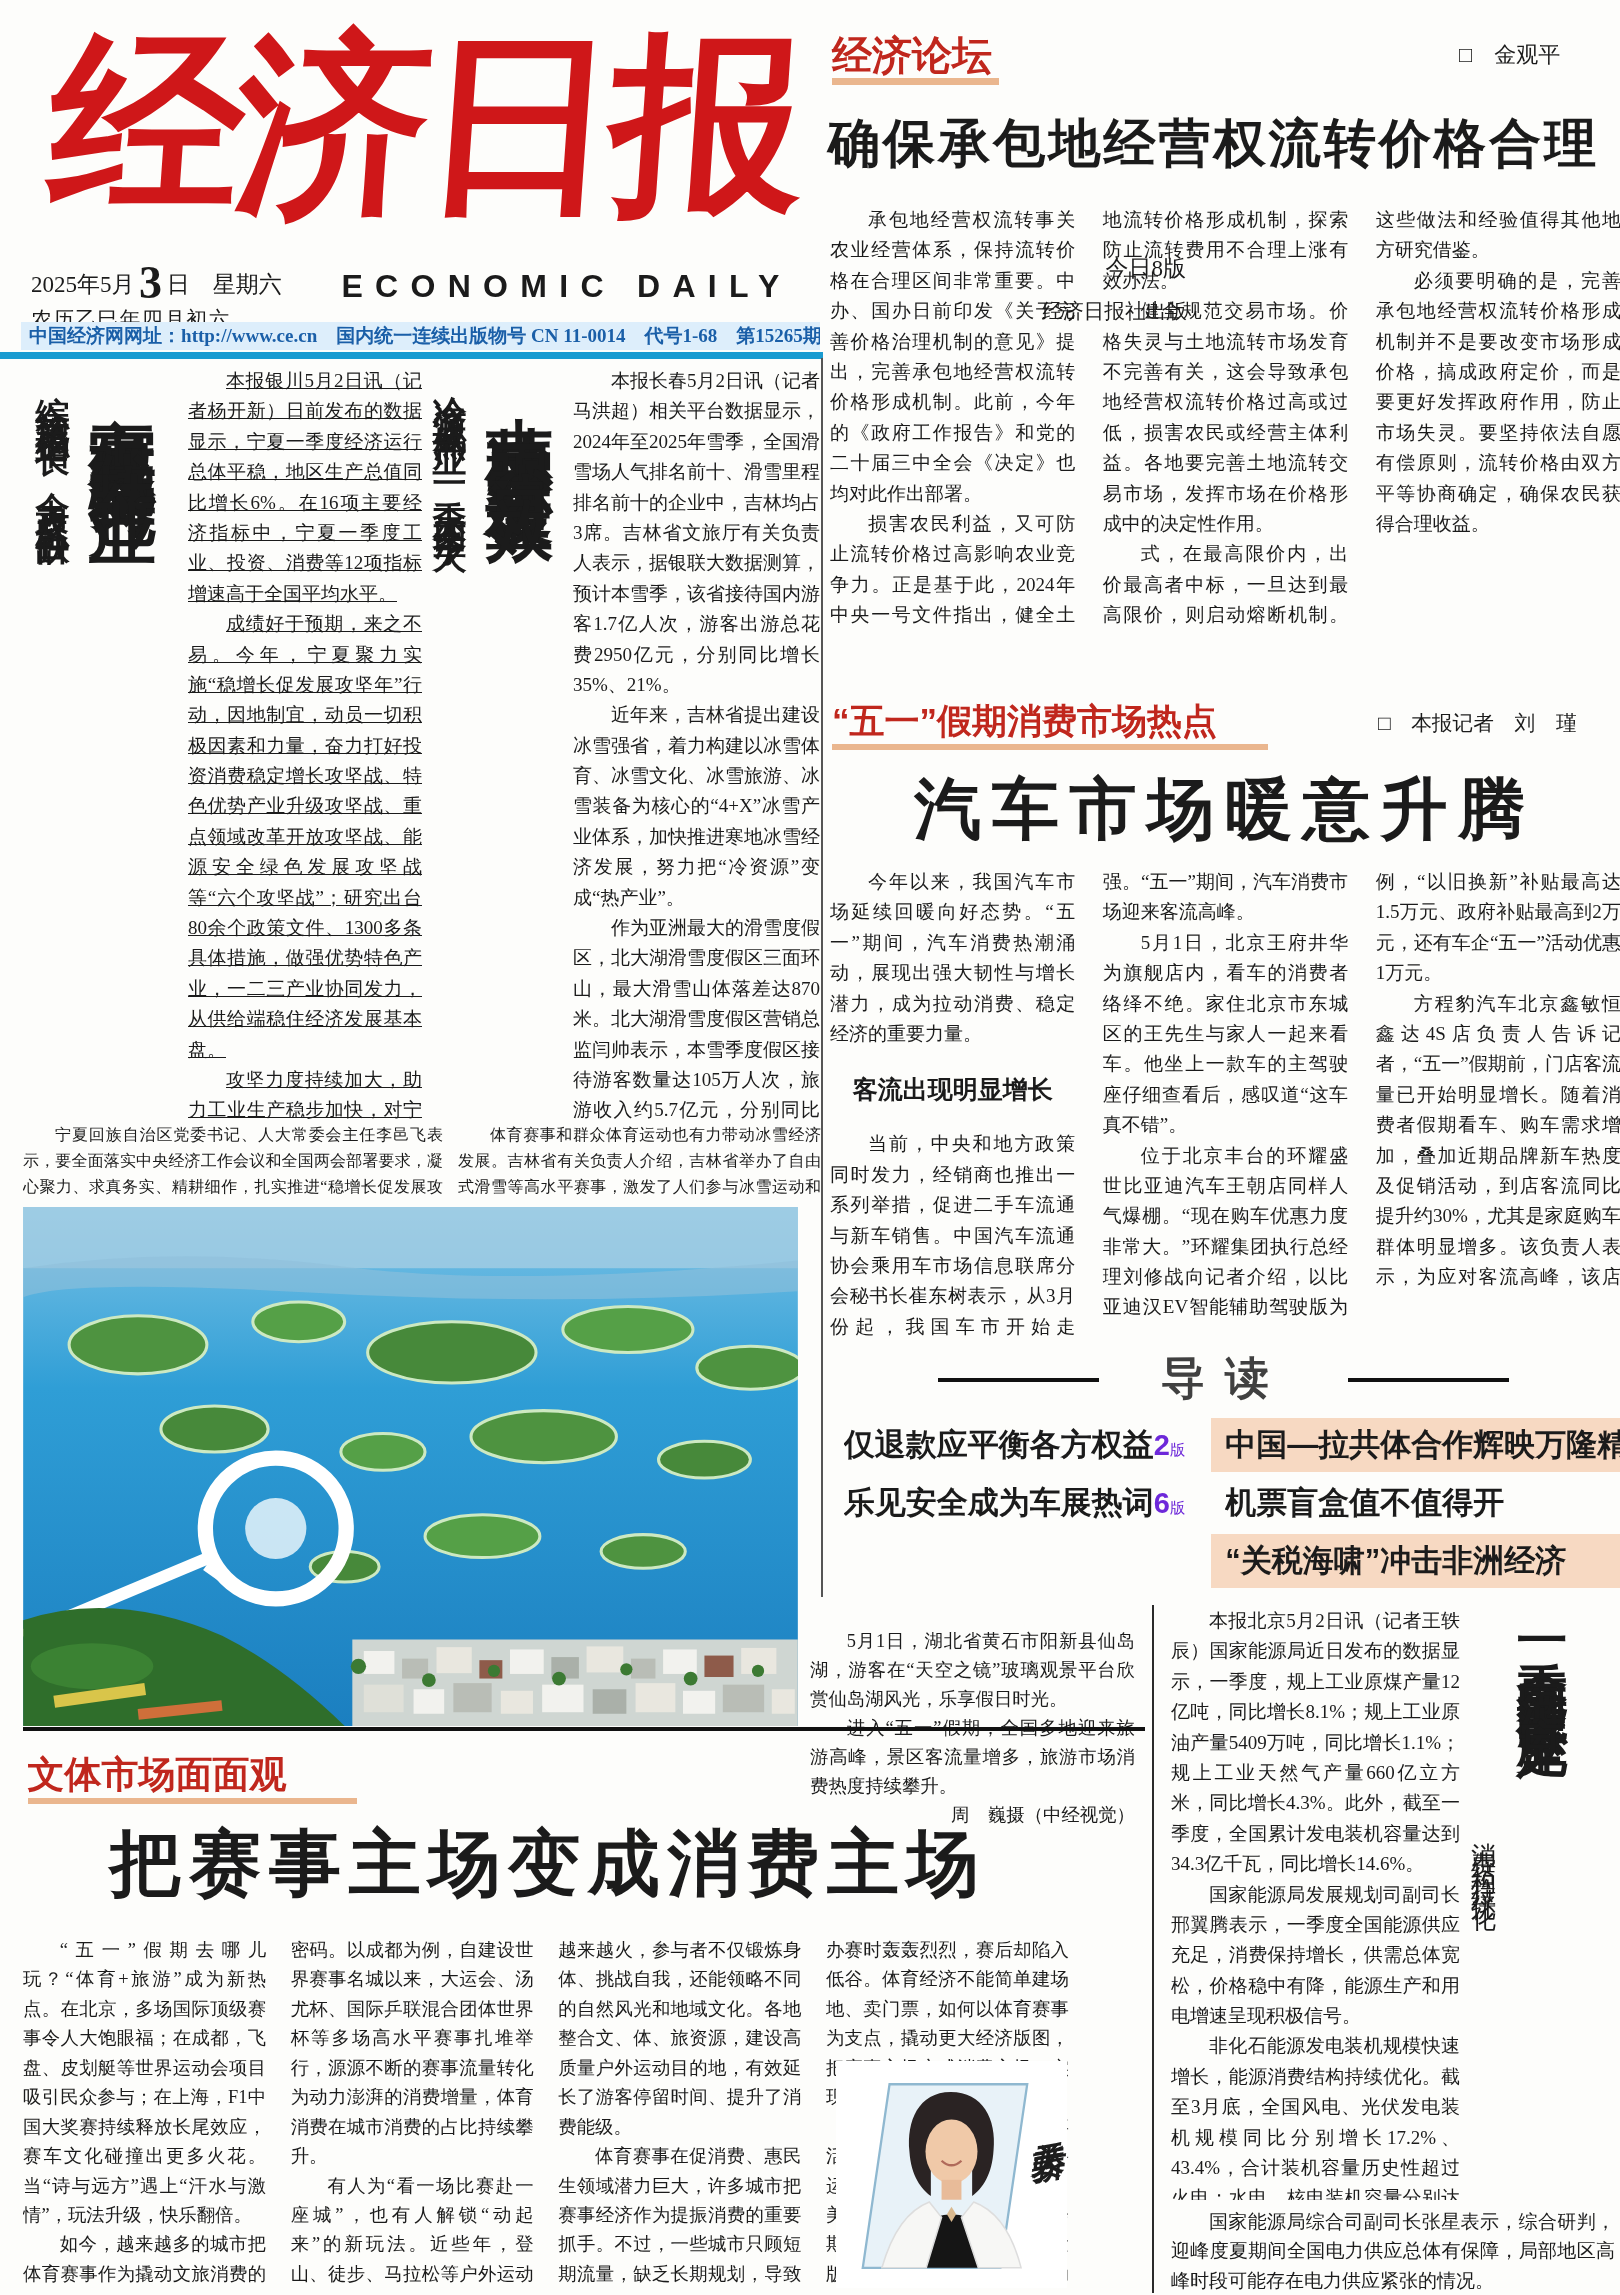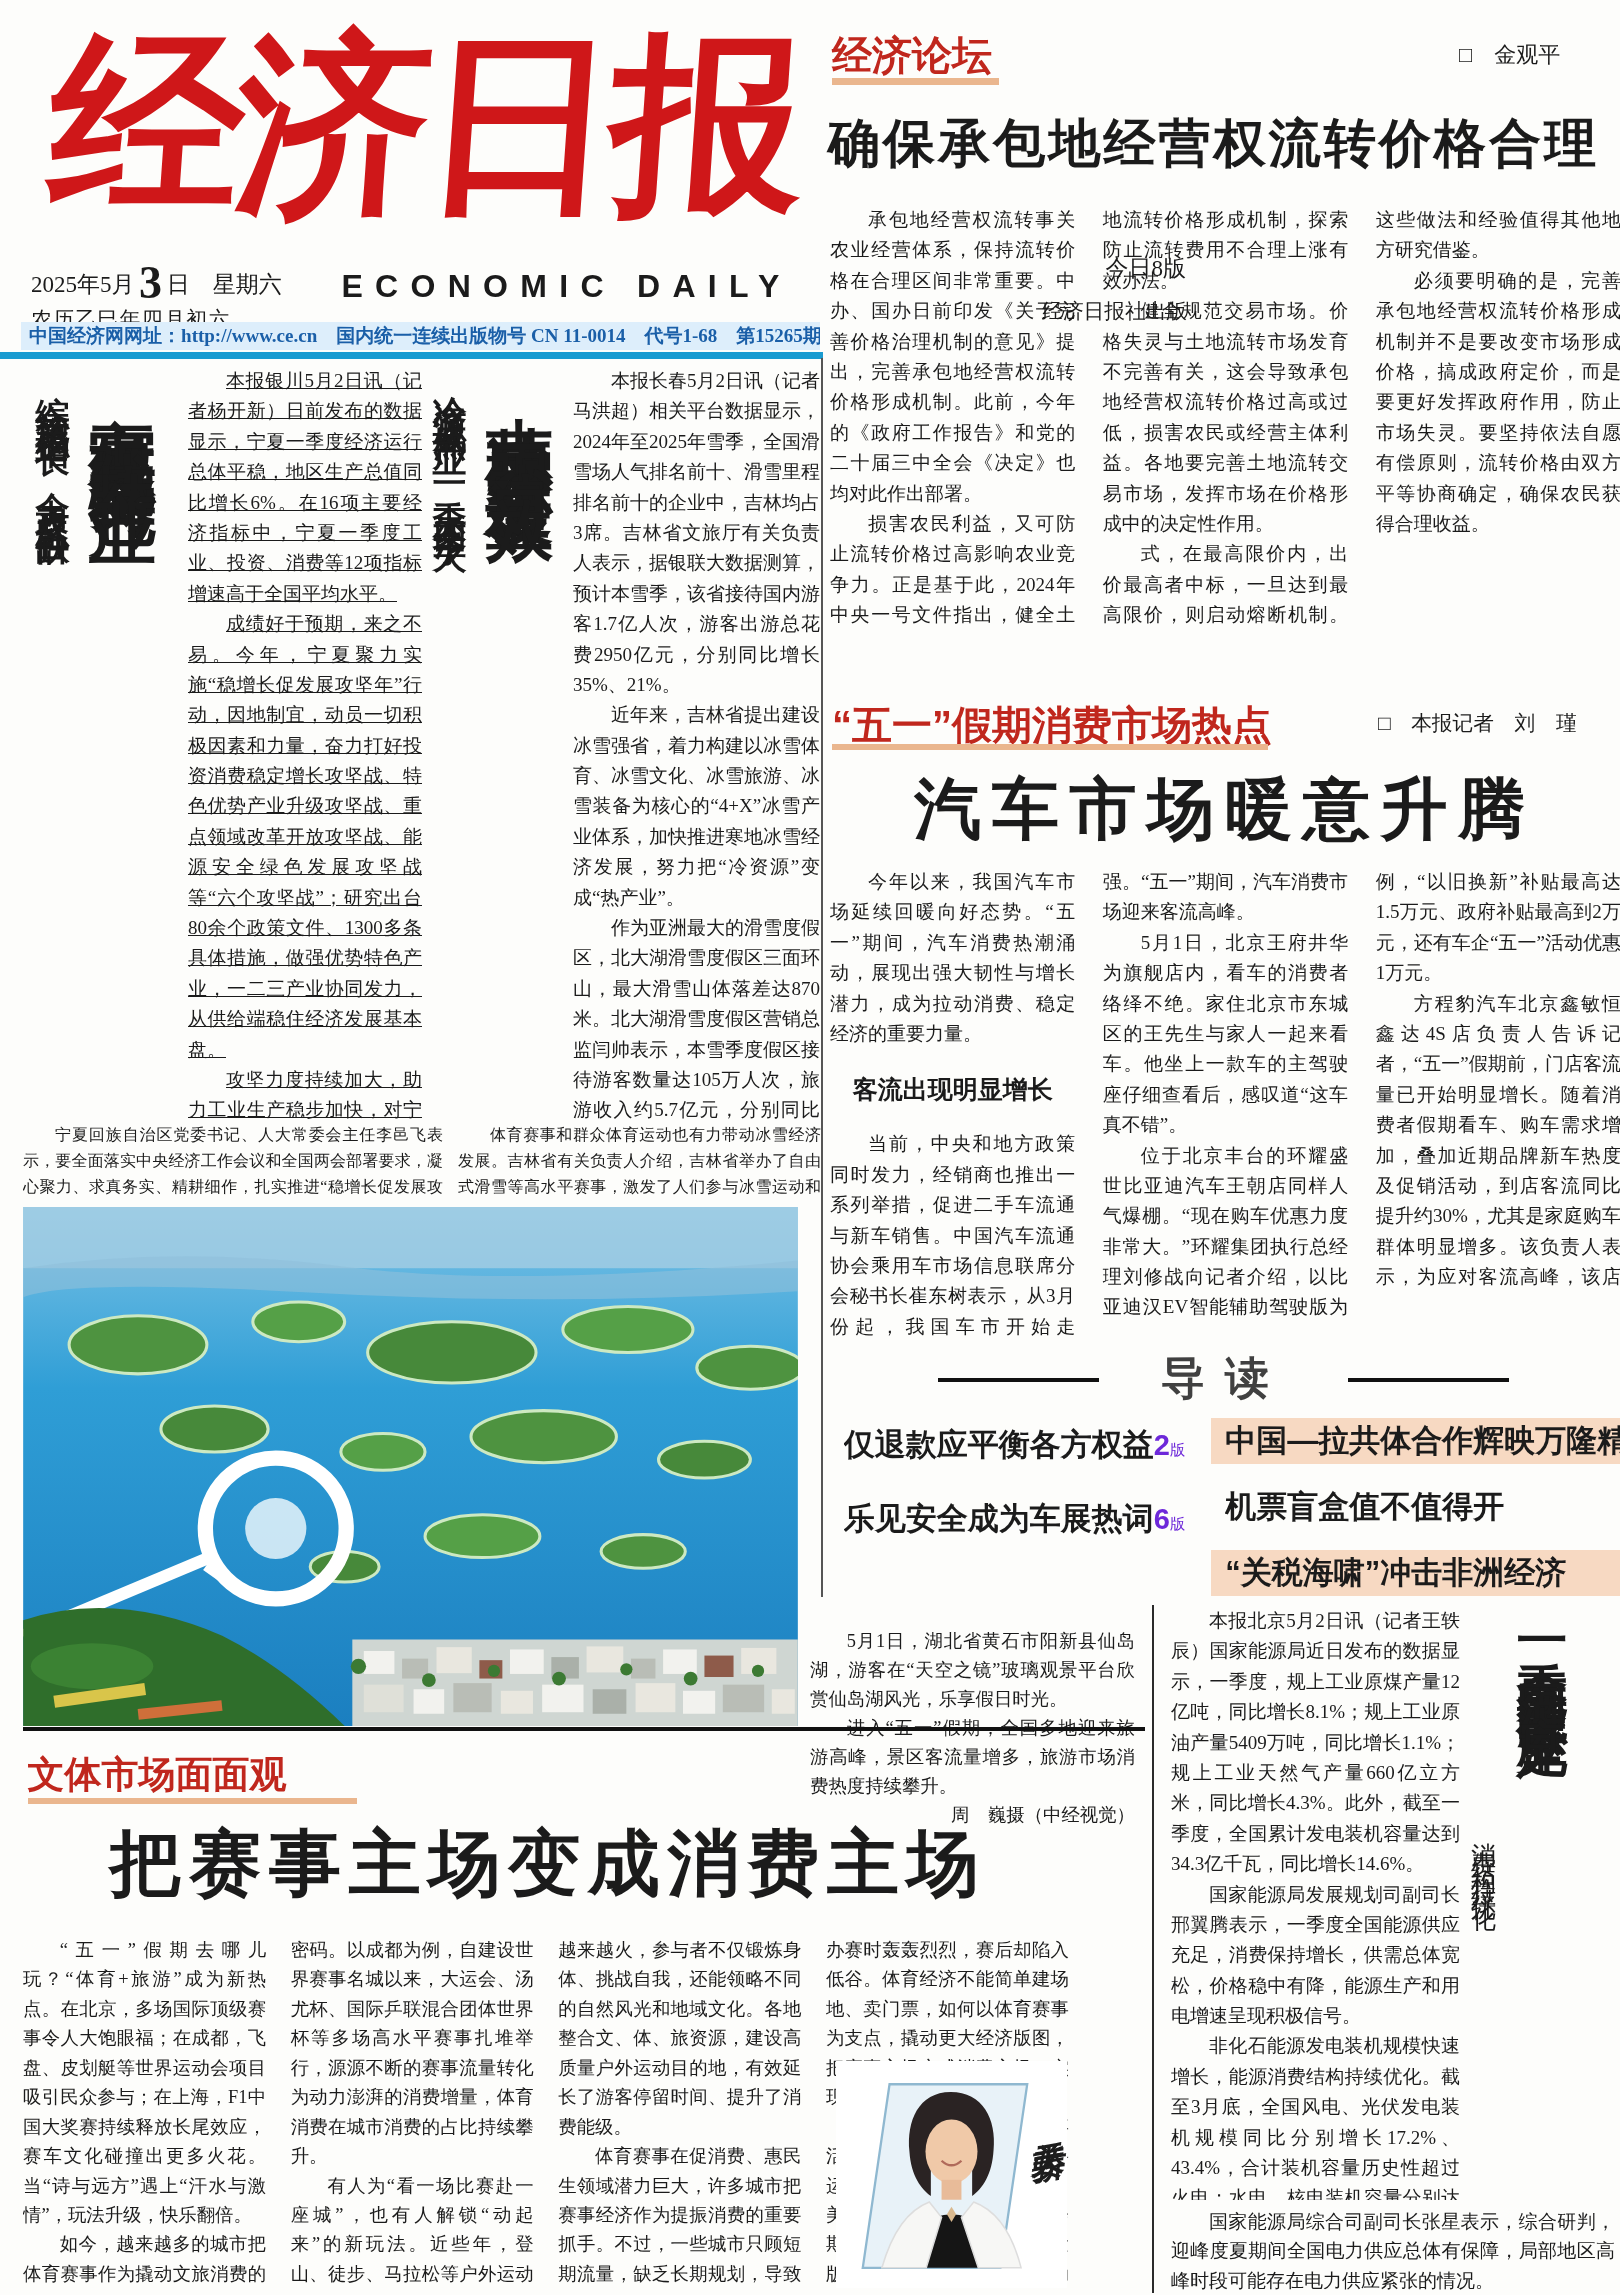--- a/index.html
+++ b/index.html
@@ -43,33 +43,33 @@
                font-family:"Liberation Serif",serif;}
   #nx-body{left:188px;top:366px;width:234px;height:755px;font-size:19px;text-decoration:underline;}
   #nx-wide{left:23px;top:1122px;width:420px;height:80px;font-size:16px;line-height:1.62;}
   
   #jl-kicker{left:426px;top:369px;height:773px;font-size:34px;font-weight:bold;letter-spacing:7.7px;}
   #jl-headline{left:475px;top:363px;height:766px;font-size:67px;font-weight:900;letter-spacing:9.2px;}
   #jl-body{left:573px;top:366px;width:247px;height:755px;font-size:19px;}
   #jl-wide{left:458px;top:1122px;width:363px;height:80px;font-size:16px;line-height:1.62;}
   #vline-mid{left:821px;top:358px;height:1239px;width:1.5px;background:#555;}
   
-  #car-label{left:832px;top:698px;font-size:40px;}
+  #car-label{left:832px;top:698px;font-size:35px;}
   #car-bar{left:832px;top:744px;width:436px;height:6.1px;}
   #car-byline{left:1378px;top:709px;font-size:20.7px;white-space:nowrap;}
   #car-headline{left:873px;top:764px;width:704px;text-align:center;font-size:67px;font-weight:900;
                 letter-spacing:10.7px;white-space:nowrap;}
   #car-body{left:830px;top:867px;width:791px;height:476px;column-count:3;column-gap:27.6px;font-size:19px;}
   
   #dd-line-l{left:938px;top:1378px;width:161px;height:3.8px;}
   #dd-line-r{left:1348px;top:1378px;width:161px;height:3.8px;}
   #dd-title{left:1118px;top:1349px;width:214px;text-align:center;font-size:44px;font-weight:900;
             color:#404040;letter-spacing:20px;font-family:"Liberation Sans",sans-serif;}
   #daodu-grid{left:830px;top:1418px;width:791px;height:178px;display:flex;gap:12.3px;}
-  .dd-col{flex:1;display:flex;flex-direction:column;gap:20px;}
+  .dd-col{flex:1;display:flex;flex-direction:column;gap:4px;}
   .dd-row{height:54px;display:flex;align-items:center;justify-content:space-between;padding:0 13.8px;
           font-family:"Liberation Sans",sans-serif;}
   .dd-row.hl{background:#f7d9c2;}
   .dd-t{font-size:31px;font-weight:900;white-space:nowrap;overflow:hidden;}
   .dd-p{color:#6d28d9;white-space:nowrap;}
   .dd-p b{font-size:29px;font-weight:bold;font-style:normal;}
   .dd-p i{font-size:15.3px;font-style:normal;}
   
   #photo{left:23px;top:1207px;width:775px;height:519px;overflow:hidden;}
   #caption{left:810px;top:1627px;width:325px;font-size:18.4px;line-height:1.58;text-align:justify;}

